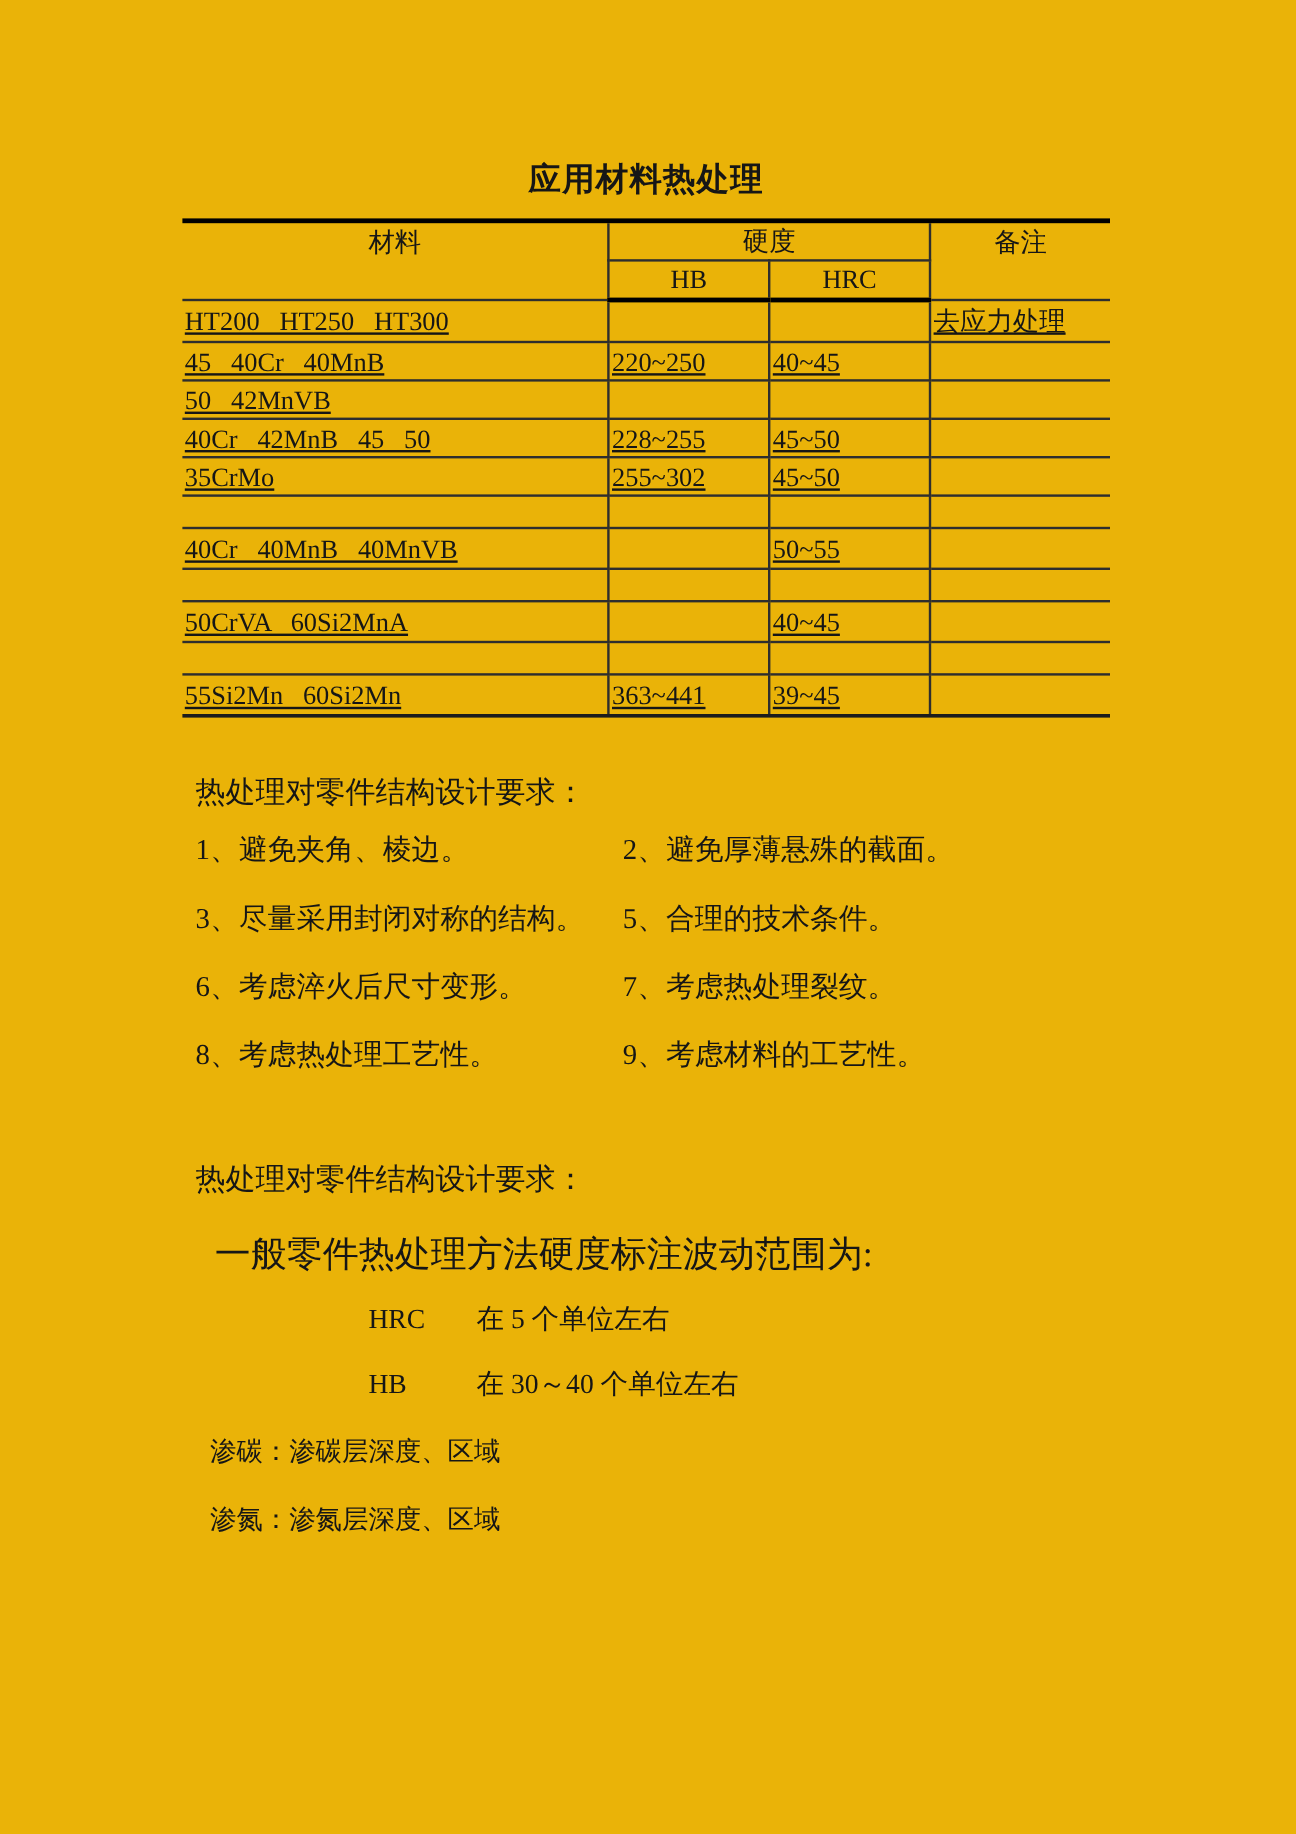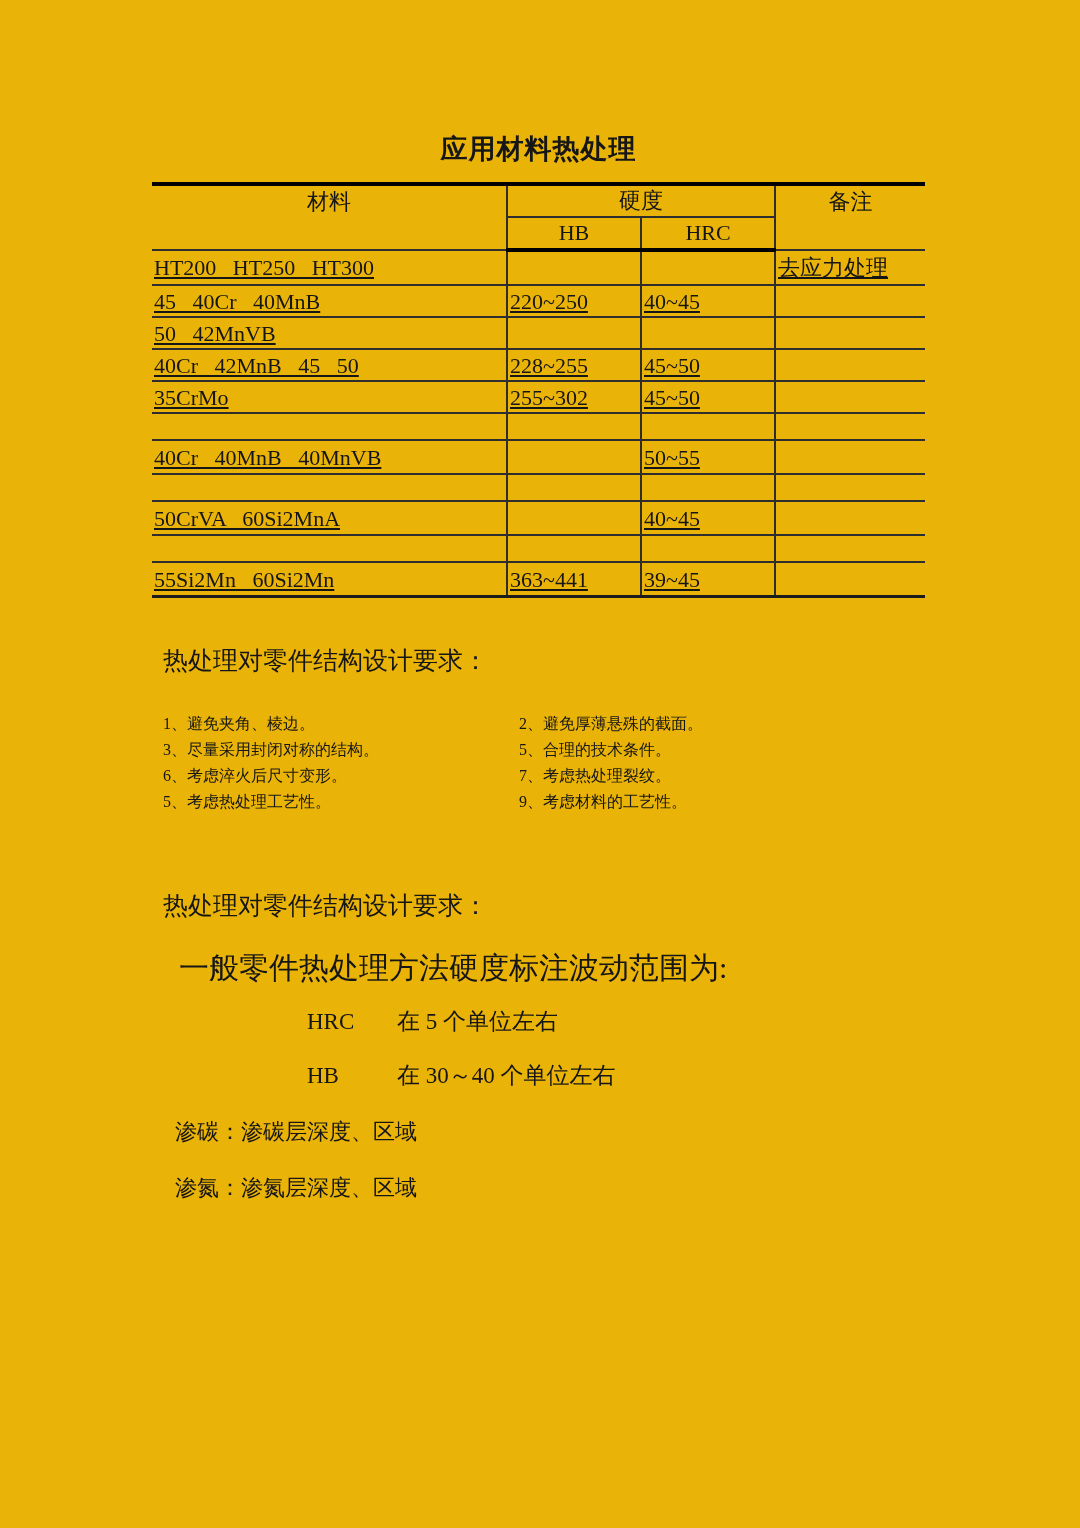--- a/index.html
+++ b/index.html
@@ -57,25 +57,26 @@
   tbody tr.tall-row td { height: 32px; }
   tbody tr.empty-row td { height: 25px; }
   .sec-heading {
     margin: 0;
     font-size: 25px;
     font-weight: normal;
     line-height: 30px;
   }
   .sec1-heading { margin-top: 48px; margin-left: 11px; }
   .req-items {
-    margin-top: 35px;
+    margin-top: 20px;
     margin-left: 11px;
     display: grid;
     grid-template-columns: 356px auto;
-    font-size: 16px;
+    row-gap: 31px;
+    font-size: 24px;
     line-height: 26px;
   }
   .sec2-heading { margin-top: 76px; margin-left: 11px; }
   .intro-line {
     margin-top: 33px;
     margin-left: 27px;
     font-size: 30px;
     line-height: 27px;
   }
   .hardness-line {
@@ -193,21 +194,21 @@
 
     <h2 class="sec-heading sec1-heading">热处理对零件结构设计要求：</h2>
 
     <div class="req-items">
       <div>1、避免夹角、棱边。</div>
       <div>2、避免厚薄悬殊的截面。</div>
       <div>3、尽量采用封闭对称的结构。</div>
       <div>5、合理的技术条件。</div>
       <div>6、考虑淬火后尺寸变形。</div>
       <div>7、考虑热处理裂纹。</div>
-      <div>5、考虑热处理工艺性。</div>
+      <div>8、考虑热处理工艺性。</div>
       <div>9、考虑材料的工艺性。</div>
     </div>
 
     <h2 class="sec-heading sec2-heading">热处理对零件结构设计要求：</h2>
 
     <div class="intro-line">一般零件热处理方法硬度标注波动范围为:</div>
 
     <div class="hardness-line">
       <span class="h-label">HRC</span>
       <span>在 5 个单位左右</span>

